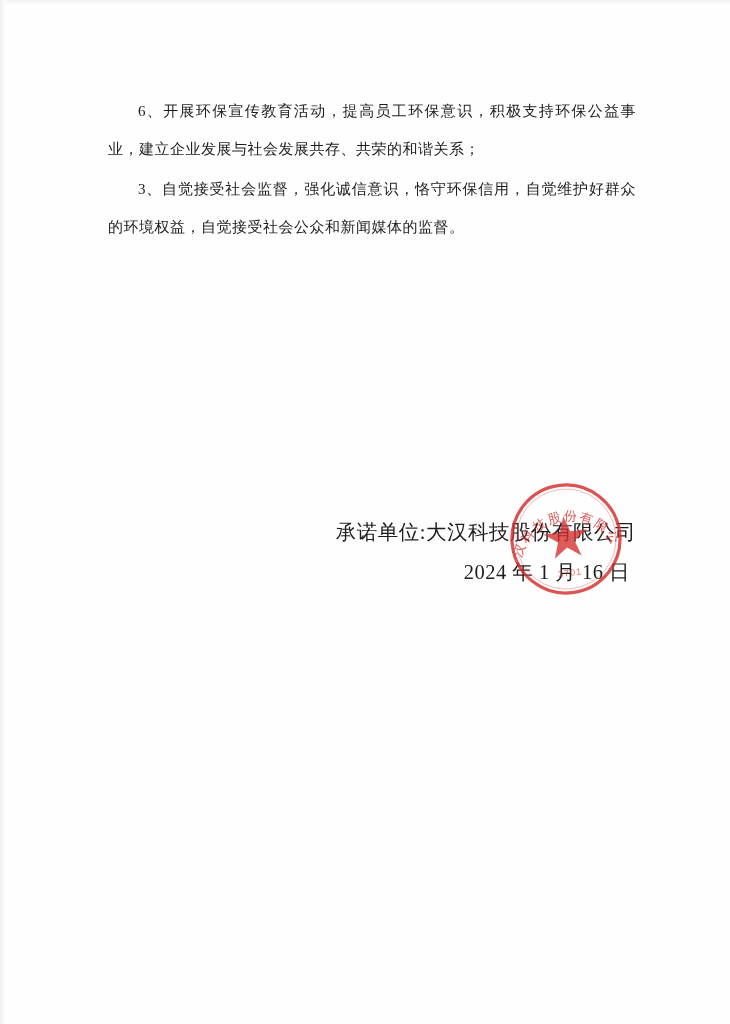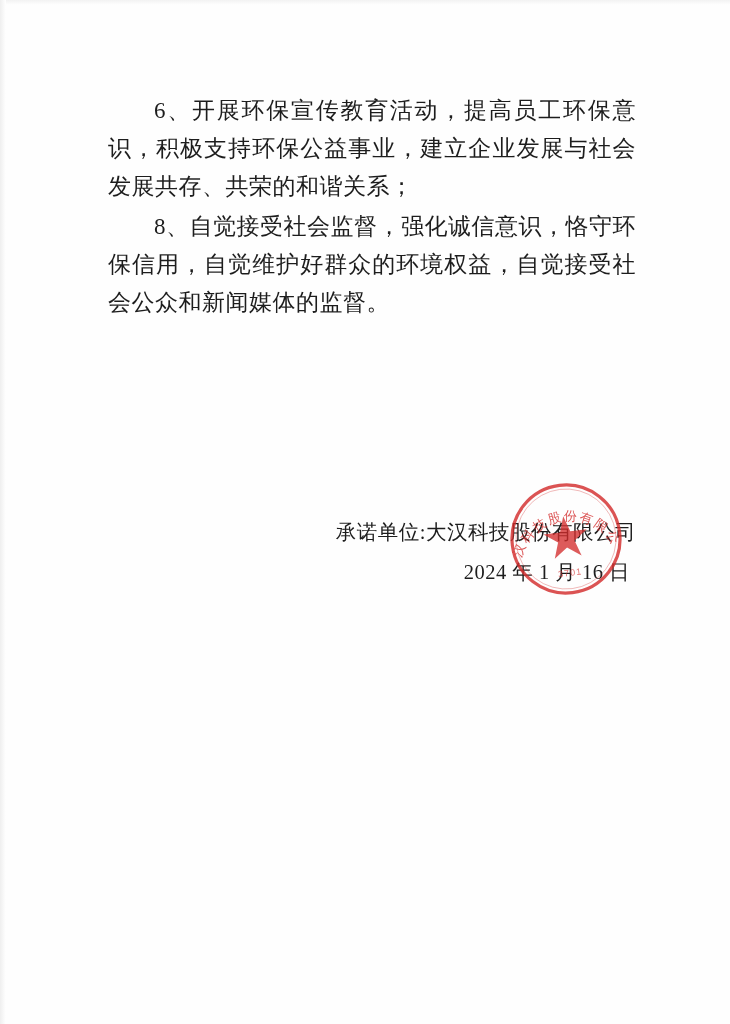--- a/index.html
+++ b/index.html
@@ -25,21 +25,21 @@
   }
 
   .doc-body {
     position: absolute;
     left: 108px;
     top: 92px;
     width: 528px;
   }
 
   .para {
-    font-size: 23px;
+    font-size: 15px;
     line-height: 38px;
     letter-spacing: 0.5px;
     text-align: justify;
     text-justify: inter-ideograph;
     margin: 0 0 2px 0;
     color: #1d1d1d;
     font-family: "Liberation Serif", "DejaVu Serif", serif;
   }
 
   .para.indent {
@@ -116,21 +116,21 @@
 </head>
 <body>
 
 <div class="page">
 
   <div class="page-edge-top"></div>
   <div class="page-edge-left"></div>
 
   <div class="doc-body">
     <p class="para indent">6、开展环保宣传教育活动，提高员工环保意识，积极支持环保公益事业，建立企业发展与社会发展共存、共荣的和谐关系；</p>
-    <p class="para indent">8、自觉接受社会监督，强化诚信意识，恪守环保信用，自觉维护好群众的环境权益，自觉接受社会公众和新闻媒体的监督。</p>
+    <p class="para indent">3、自觉接受社会监督，强化诚信意识，恪守环保信用，自觉维护好群众的环境权益，自觉接受社会公众和新闻媒体的监督。</p>
   </div>
 
   <div class="sig-block">
     <div class="sig-line">承诺单位:大汉科技股份有限公司</div>
     <div class="sig-line date">2024 年 1 月 16 日</div>
   </div>
 
   <div class="seal">
     <svg viewBox="0 0 138 138" xmlns="http://www.w3.org/2000/svg" aria-hidden="true">
       <defs>

